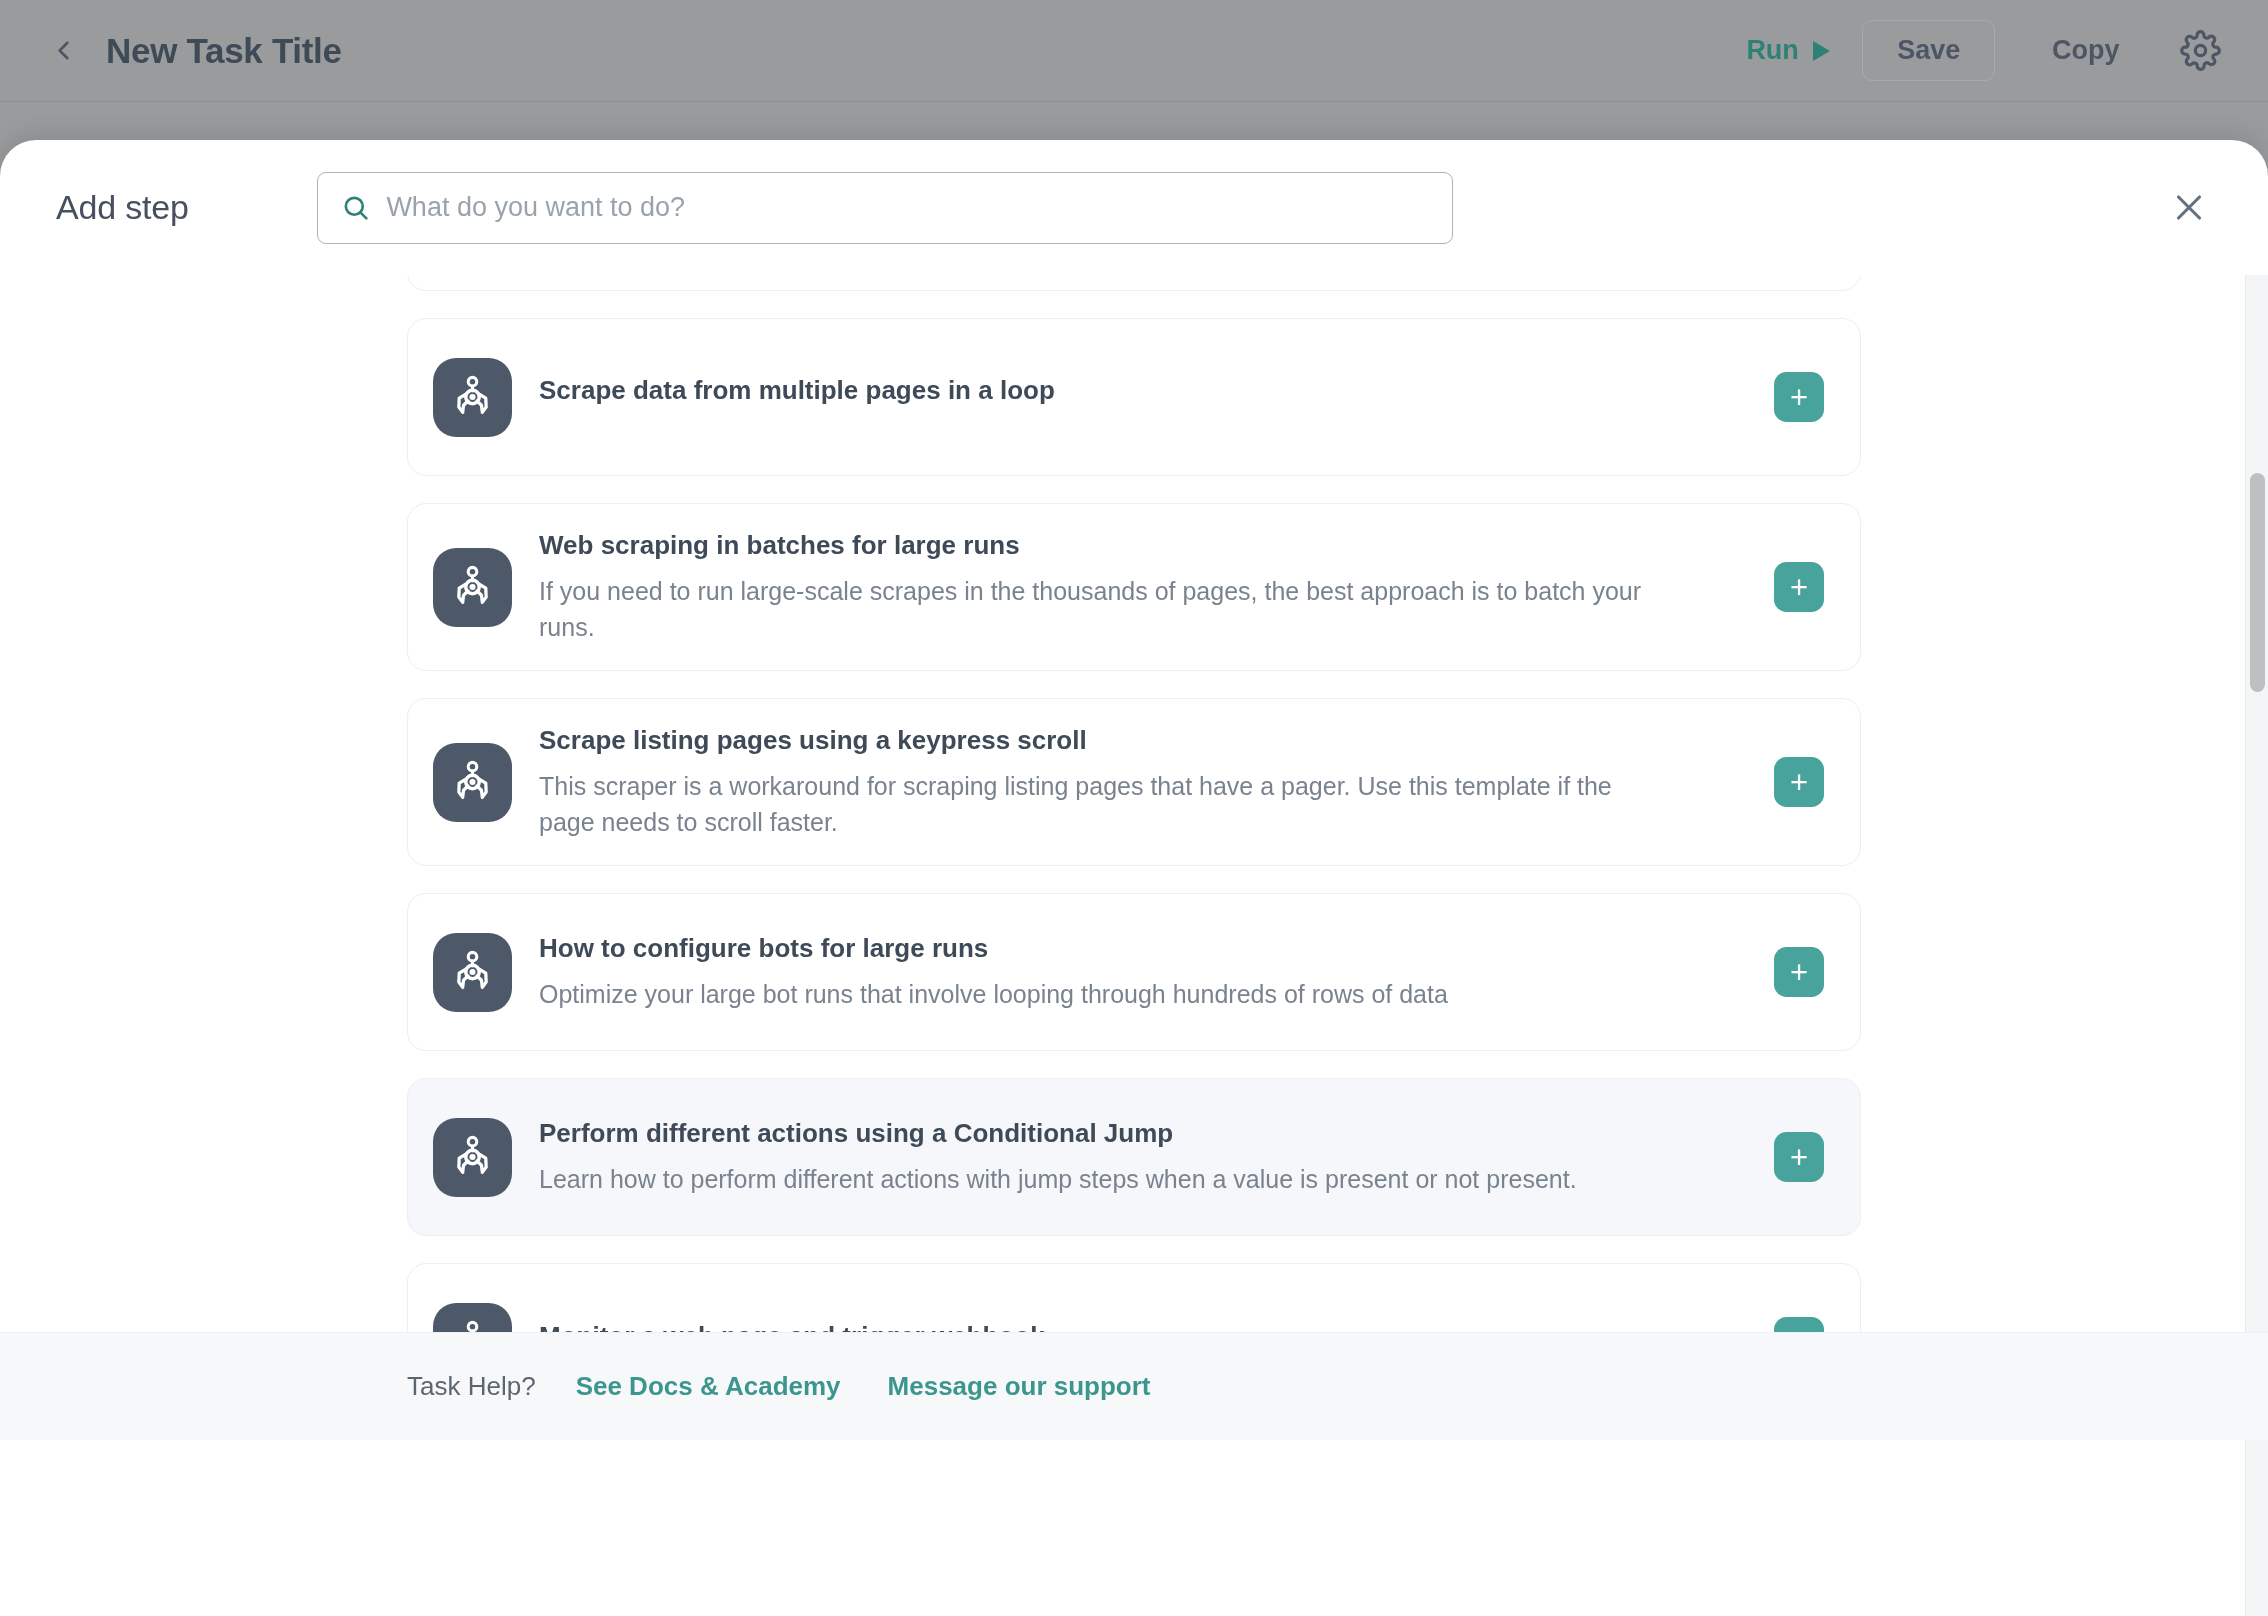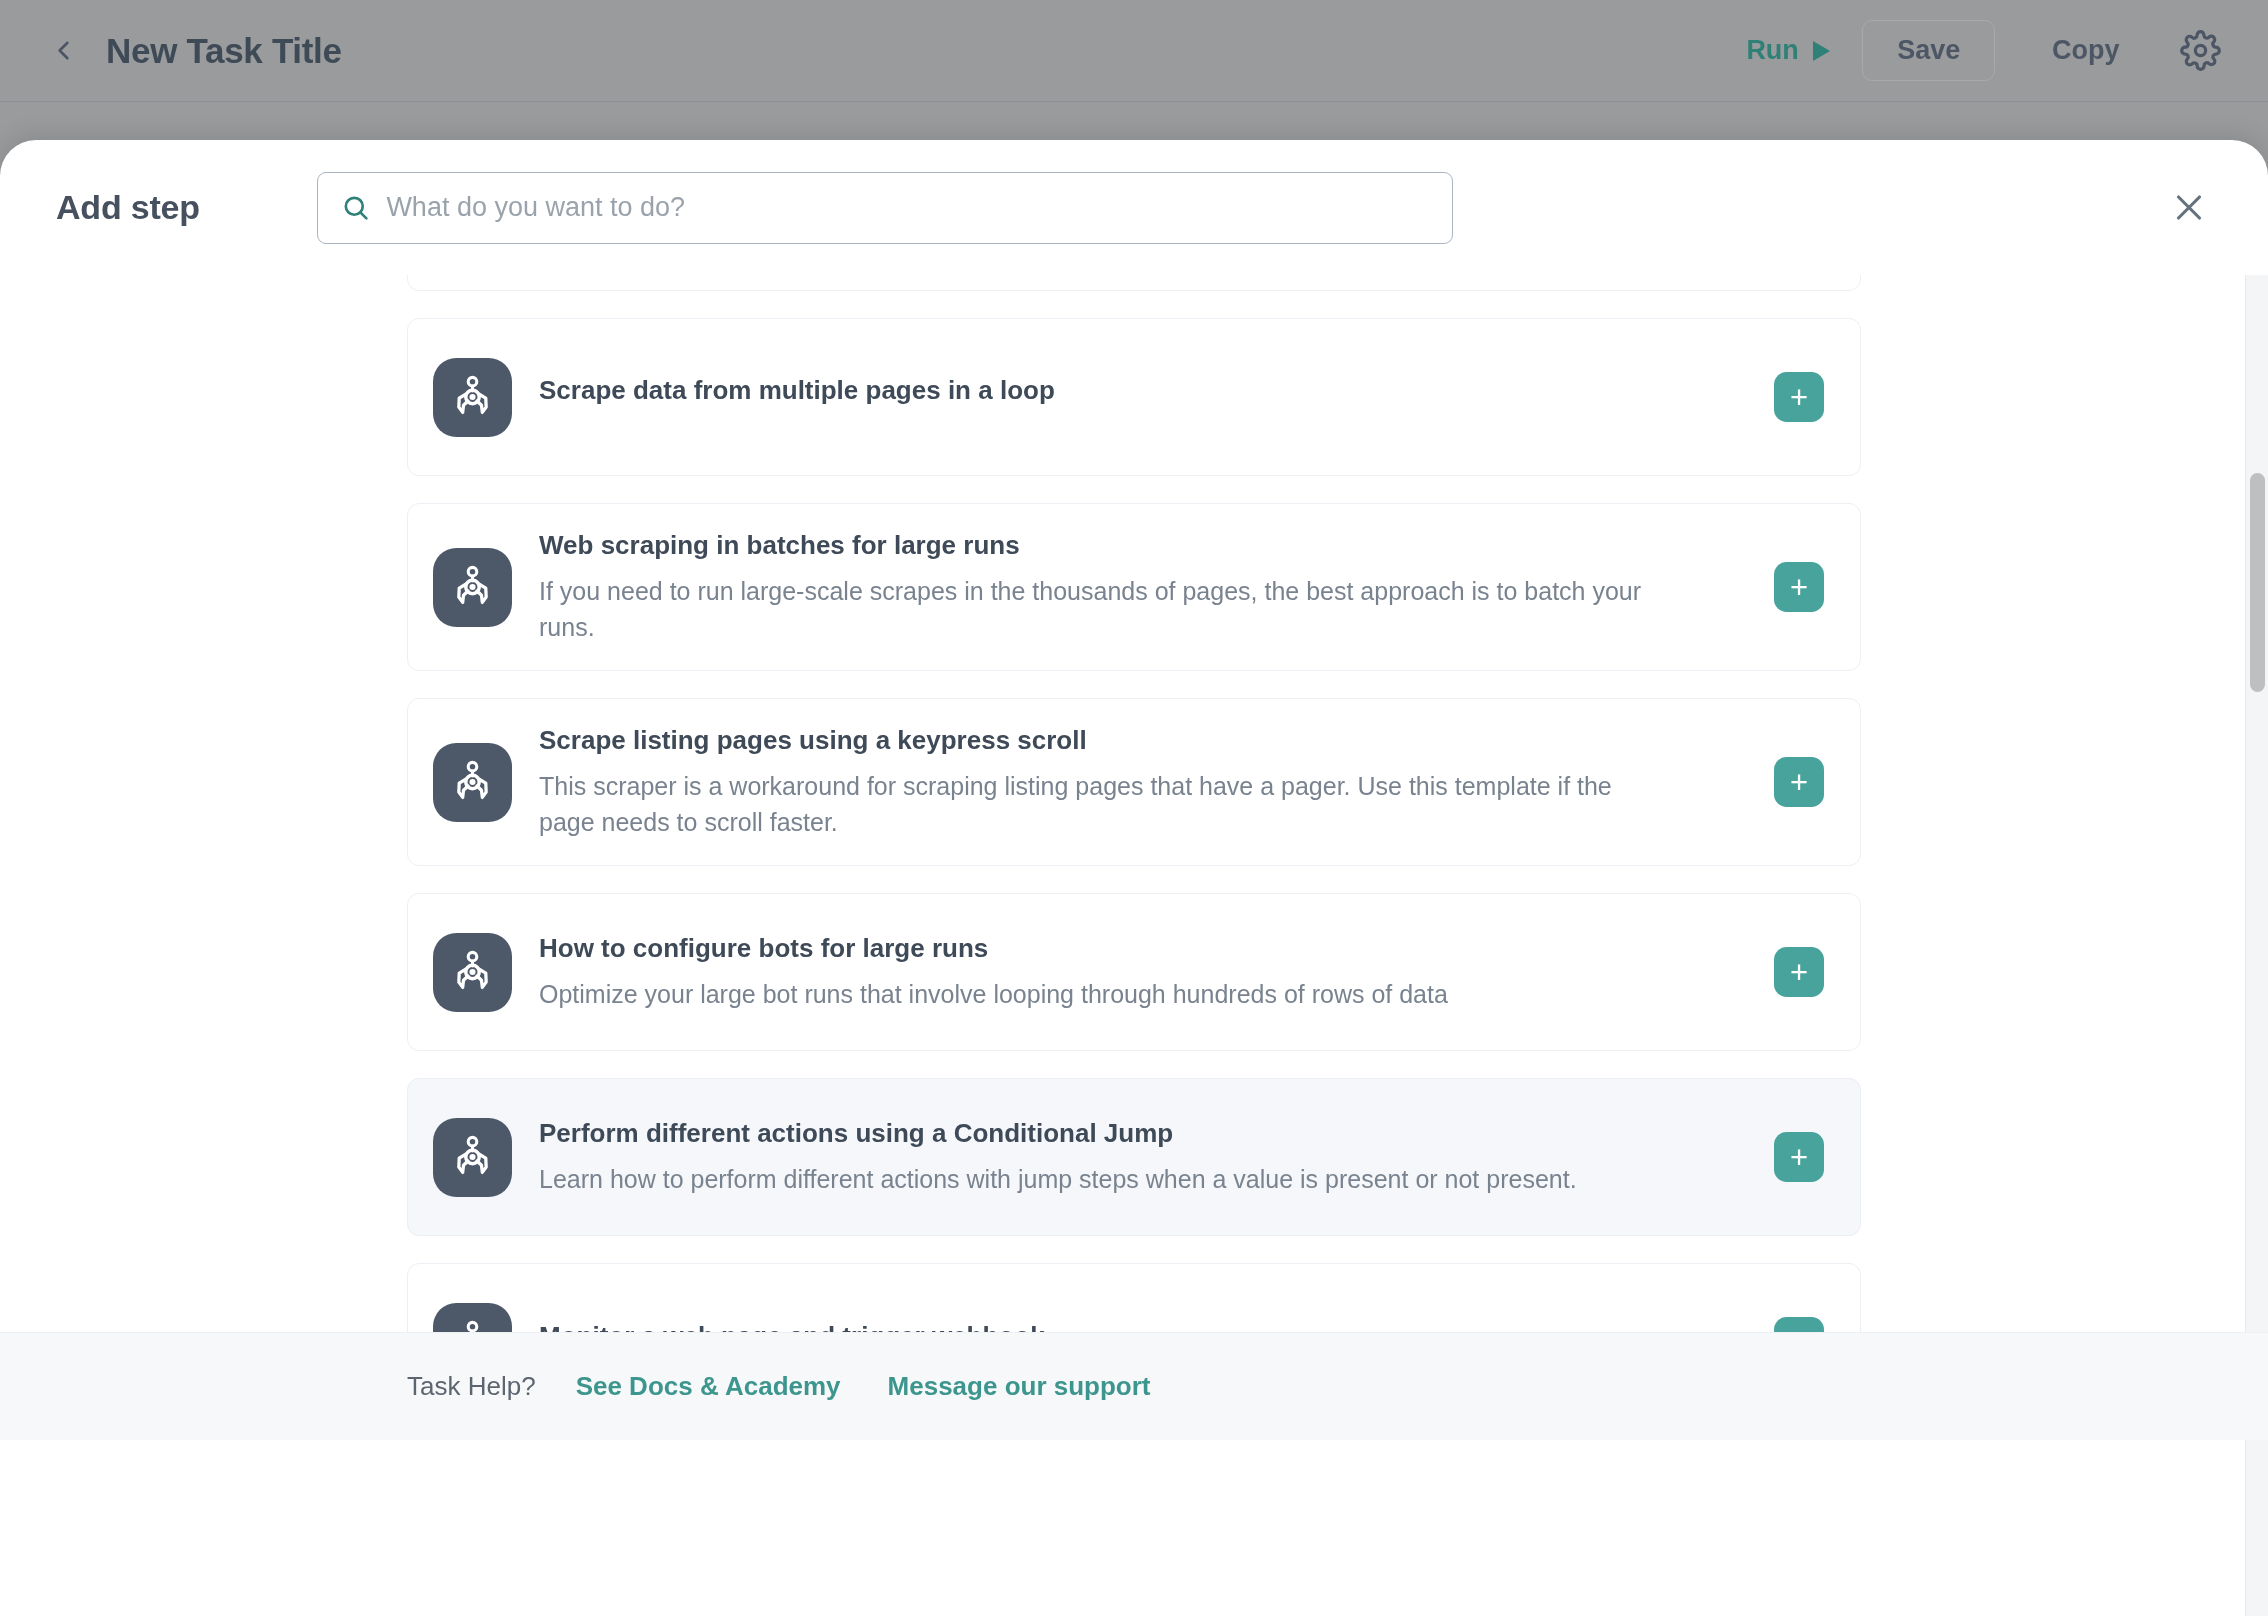--- a/index.html
+++ b/index.html
@@ -196,21 +196,21 @@
     position: relative;
     flex: 0 0 auto;
     height: 135px;
     display: flex;
     align-items: center;
     padding: 0 56px 0 56px;
   }
 
   #add-step-title {
     font-size: 34px;
-    font-weight: 700;
+    font-weight: 400;
     color: #47505e;
     letter-spacing: -0.2px;
     width: 261px;
     flex: 0 0 auto;
   }
 
   #search-wrap {
     position: relative;
     width: 1136px;
     height: 72px;
@@ -261,21 +261,21 @@
     left: 0;
     right: 0;
     top: -142px;      
     padding: 0 407px;
   }
 
   .card {
     position: relative;
     background: #ffffff;
     border: 1.8px solid #eceff3;
-    border-radius: 12px;
+    border-radius: 19px;
     margin-bottom: 27px;
     min-height: 158px;
     display: flex;
     align-items: center;
     padding: 25px 36px 25px 25px;
     cursor: pointer;
   }
   .card.selected { background: #f5f7fa; }
 
   .card-icon {

